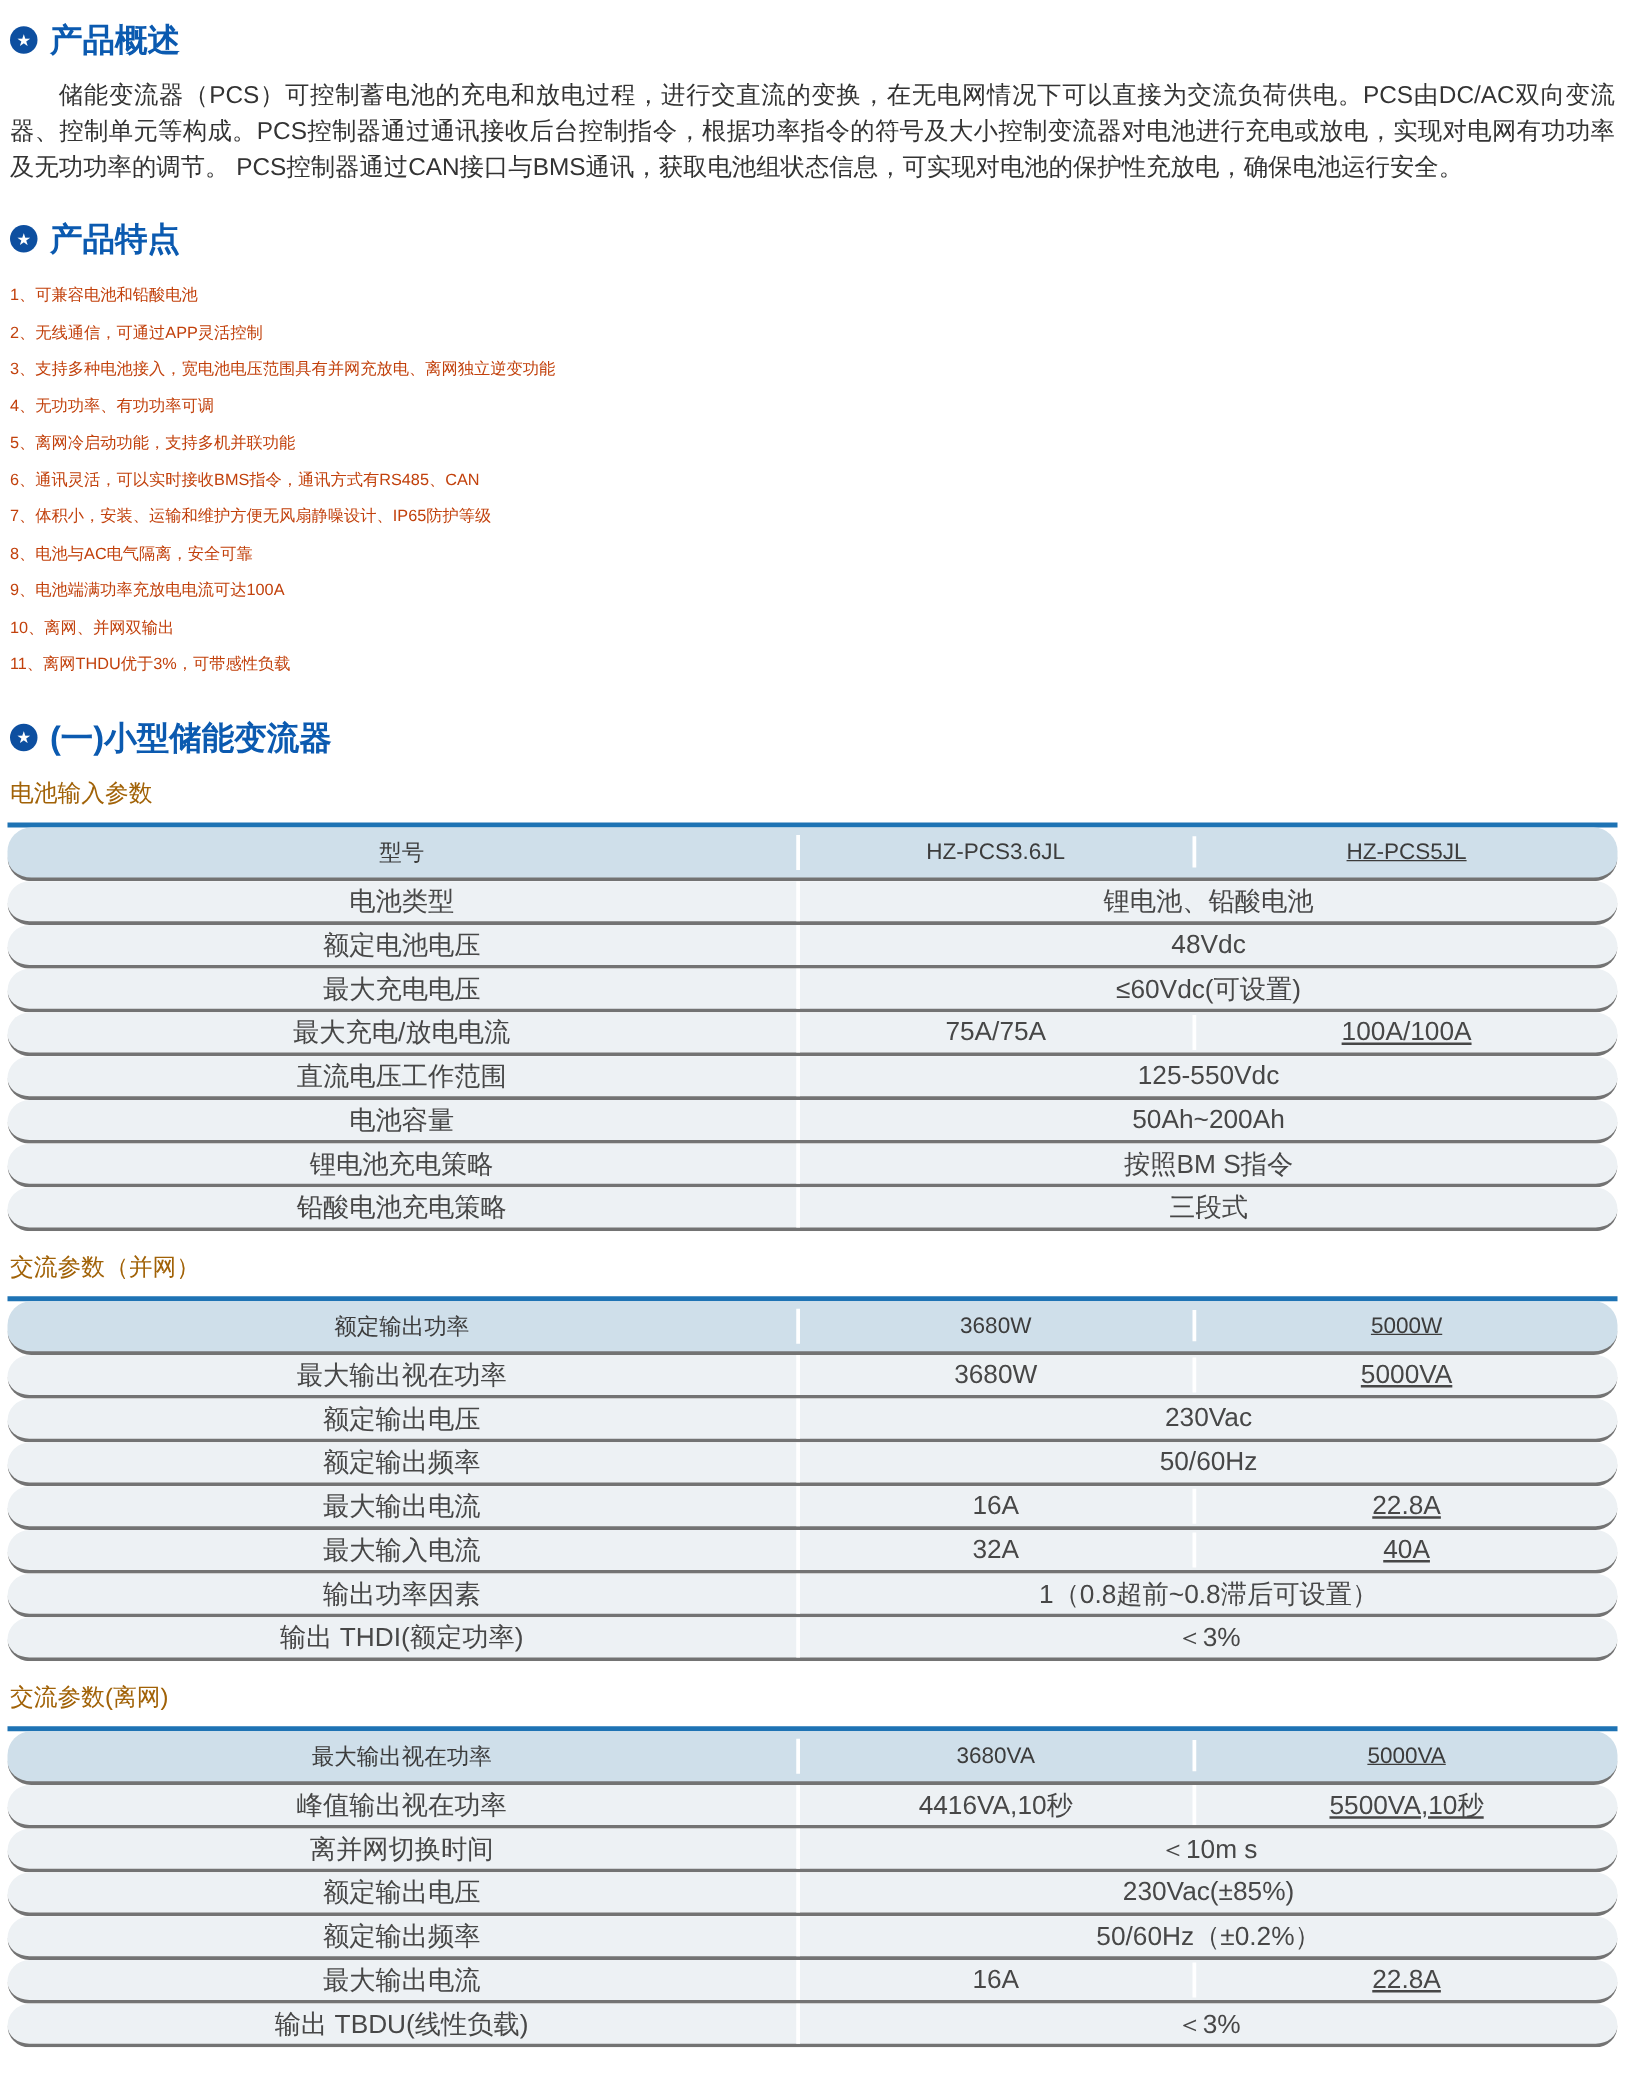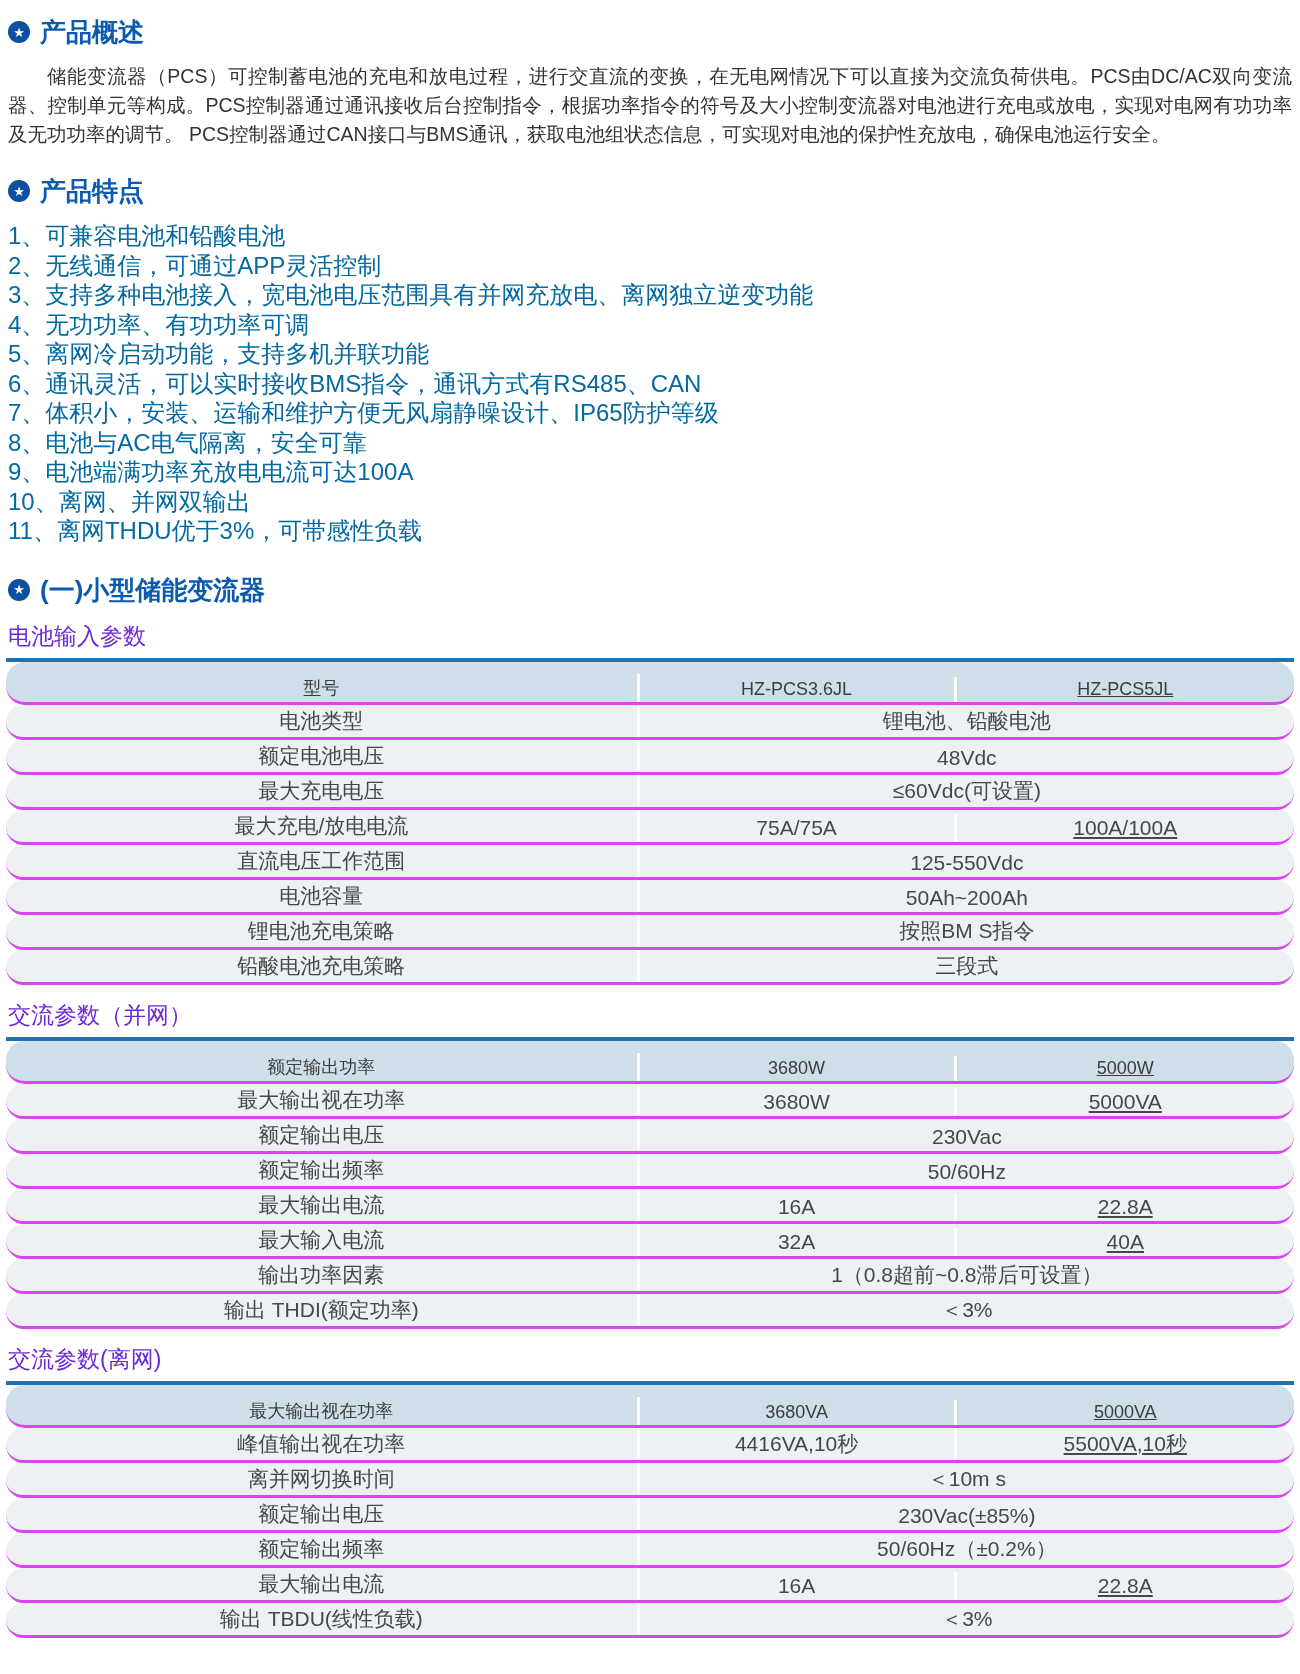--- a/index.html
+++ b/index.html
@@ -25,35 +25,35 @@
   }
 
   .overview-paragraph{
     font-size:19.5px;line-height:29px;color:#333333;
     text-indent:2em;text-align:justify;
     margin:0 2px 26px 2px;
   }
 
   .feature-list{list-style:none;margin:0 0 24px 2px;padding:0;}
   .feature-list li{
-    font-size:24px;line-height:29.5px;color:#0369a1;
+    font-size:13px;line-height:29.5px;color:#c2410c;
   }
 
   .series-heading{margin-top:28px;}
 
   .table-caption{
-    font-size:23px;color:#6d28d9;
+    font-size:19px;color:#a16207;
     margin:18px 0 10px 2px;line-height:24px;
   }
 
   
   .spec-table{border-top:4px solid #1e73b4;margin:0;}
   .trow{
-    display:flex;align-items:flex-end;
-    background:#edf1f4;border-bottom:3px solid #d946ef;
+    display:flex;align-items:center;
+    background:#edf1f4;border-bottom:3px solid #737373;
     min-height:30px;
     border-radius:19px;
   }
   .trow.thead{background:#cfdfea;min-height:40px;}
   .tcell{
     display:flex;align-items:center;justify-content:center;
     font-size:21px;color:#474747;text-align:center;
     padding:2px 6px;box-sizing:border-box;
   }
   .thead .tcell{font-size:18px;color:#3c3c3c;}

